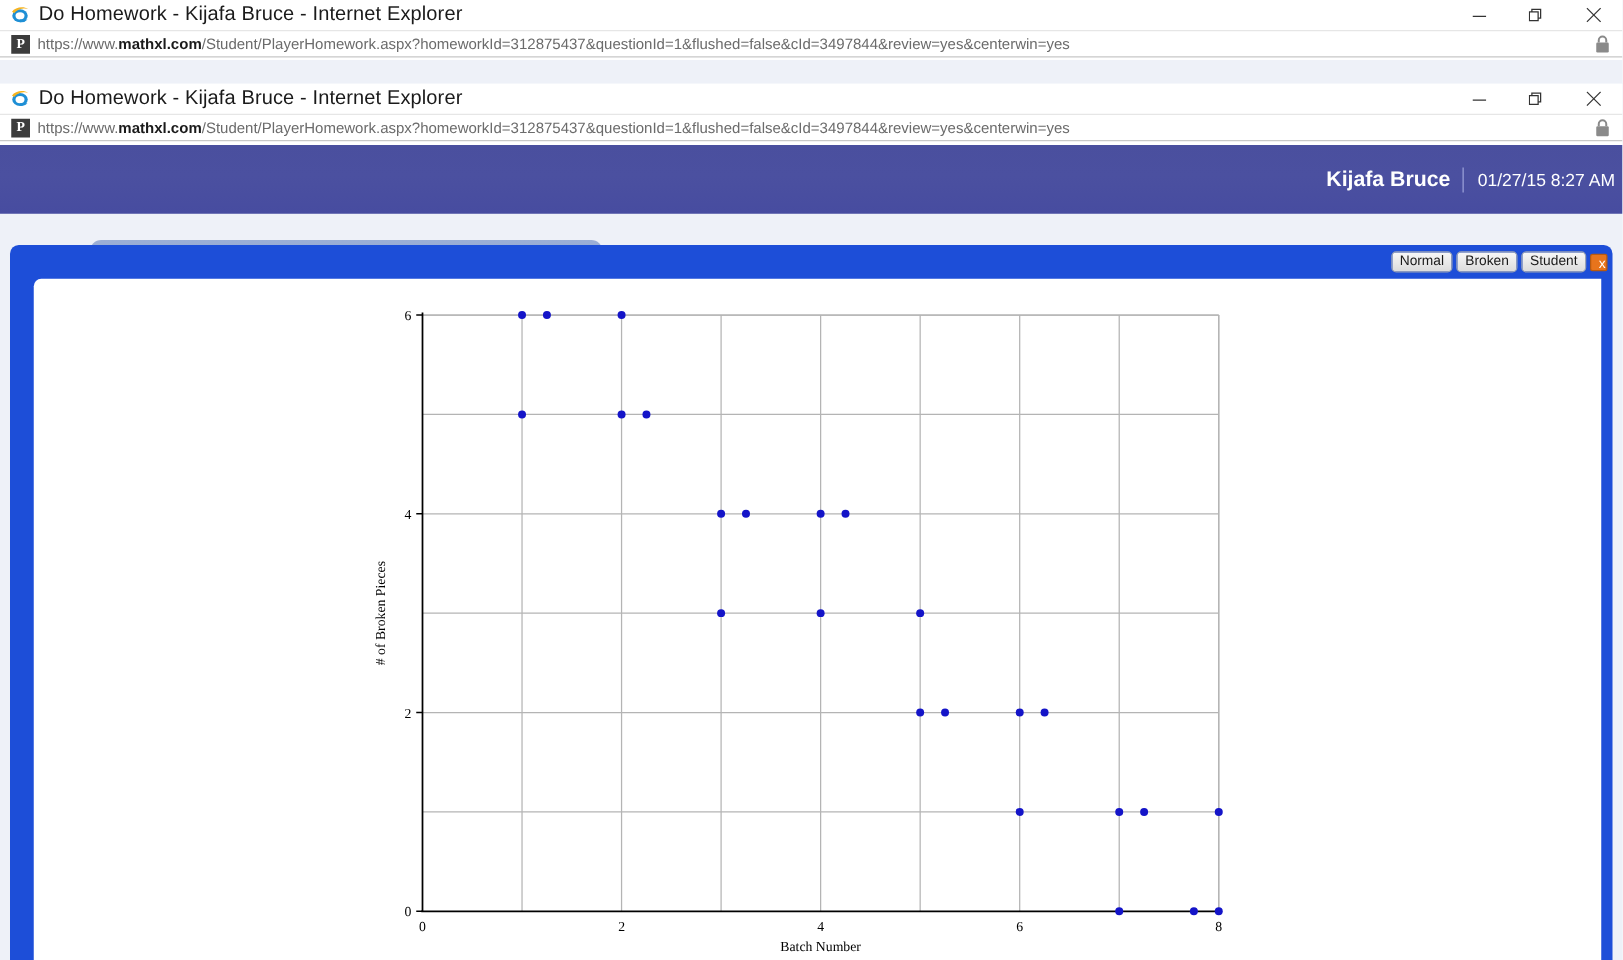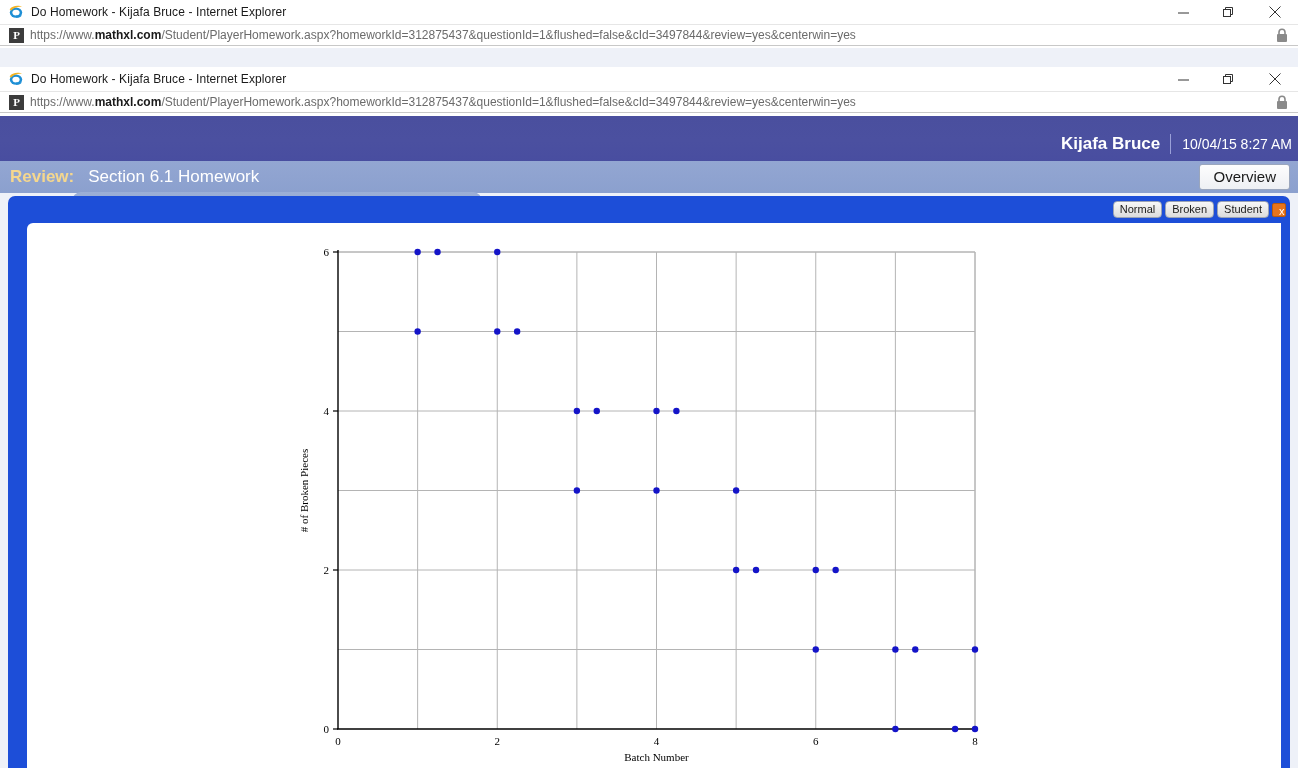--- a/index.html
+++ b/index.html
@@ -17,21 +17,21 @@
   .ie-titlebar {
     position: relative; height: 24px; background: #ffffff;
     display: flex; align-items: center;
   }
   .ie-logo {
     width: 16px; height: 16px; margin-left: 8px; margin-right: 7px;
     flex: 0 0 16px; position: relative;
   }
   .ie-logo svg { display: block; }
   .ie-title-text {
-    font-size: 12px; color: #1a1a1a; letter-spacing: 0.1px;
+    font-size: 16px; color: #1a1a1a; letter-spacing: 0.1px;
     white-space: nowrap; font-family: "Liberation Sans", sans-serif;
   }
   .ie-winbtns {
     position: absolute; right: 0; top: 0; height: 24px;
     display: flex; align-items: center;
   }
   .winbtn {
     width: 46px; height: 24px; display: flex; align-items: center;
     justify-content: center; color: #333;
   }
@@ -149,29 +149,24 @@
   .chart svg { display: block; }
 </style>
 </head>
 <body>
 
 <div id="root">
 
   <div class="mathxl-blue" style="top:116px;height:55px;">
     <div class="user-block">
       <span class="user-name">Kijafa Bruce</span>
-      <span class="user-date">10/04/15 8:27 AM</span>
-    </div>
-  </div>
-
-  <div class="review-bar" style="top:161px;">
-    <span class="review-label">Review:</span>
-    <span class="review-title">Section 6.1 Homework</span>
-    <button class="overview-btn">Overview</button>
-  </div>
+      <span class="user-date">01/27/15 8:27 AM</span>
+    </div>
+  </div>
+
 
   <div class="qnav-wrap">
     <div class="qnav">
       <span class="qnav-arrow">&lt;&lt;</span>
       <span class="qnav-arrow">&lt;</span>
       <span class="qnav-num">1</span>
       <span class="qnav-num">2</span>
       <span class="qnav-num">3</span>
       <span class="qnav-num">4</span>
       <span class="qnav-num">5</span>

